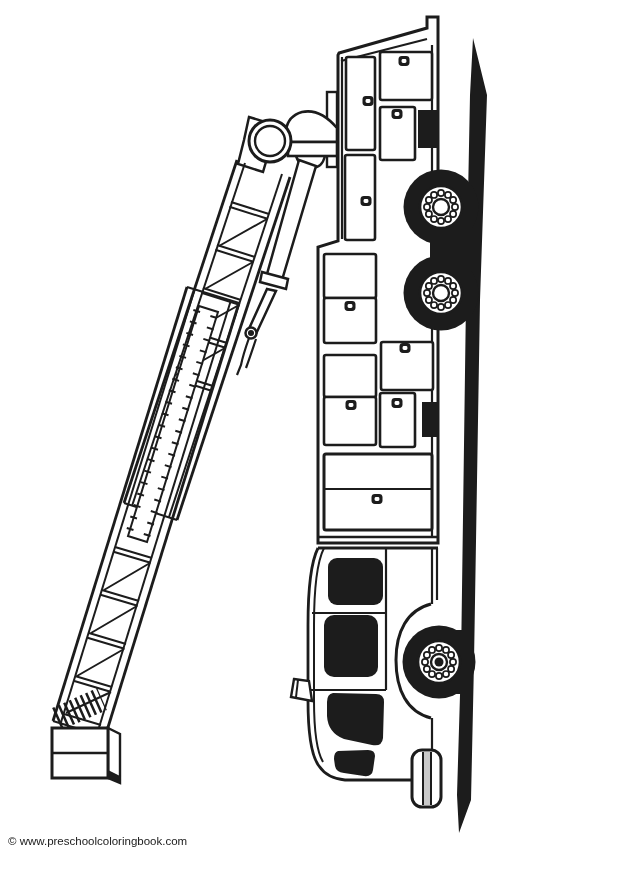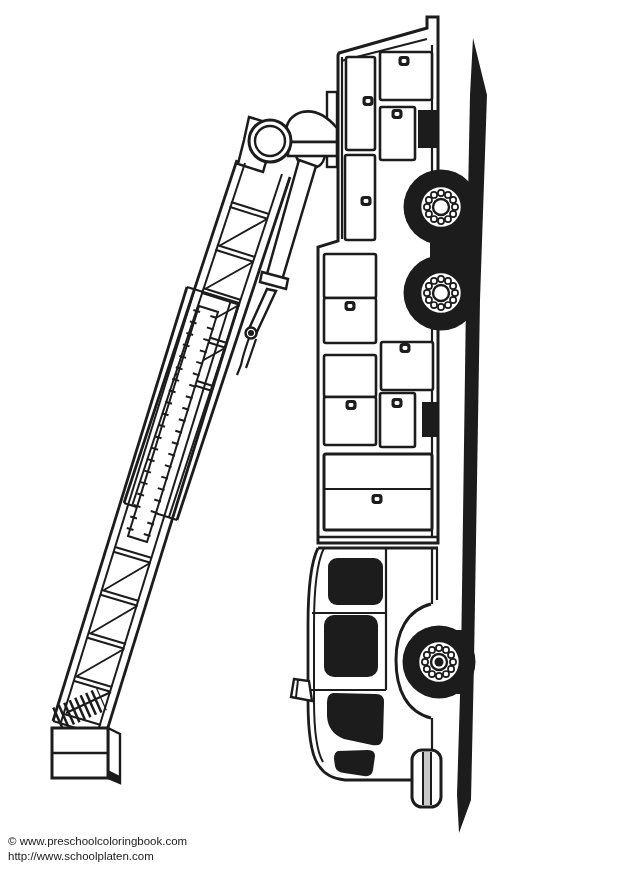--- a/index.html
+++ b/index.html
@@ -185,16 +185,15 @@
 
       <g>
         <circle cx="270" cy="141" r="21" fill="#ffffff" stroke-width="3"></circle>
         <circle cx="270" cy="141" r="15" stroke-width="2.4"></circle>
       </g>
     </g>
   </svg>
 
   <div class="caption">
     <div>© www.preschoolcoloringbook.com</div>
-    <div>http://www.schoolplaten.com</div>
   </div>
 
 </div>
 
 </body></html>

